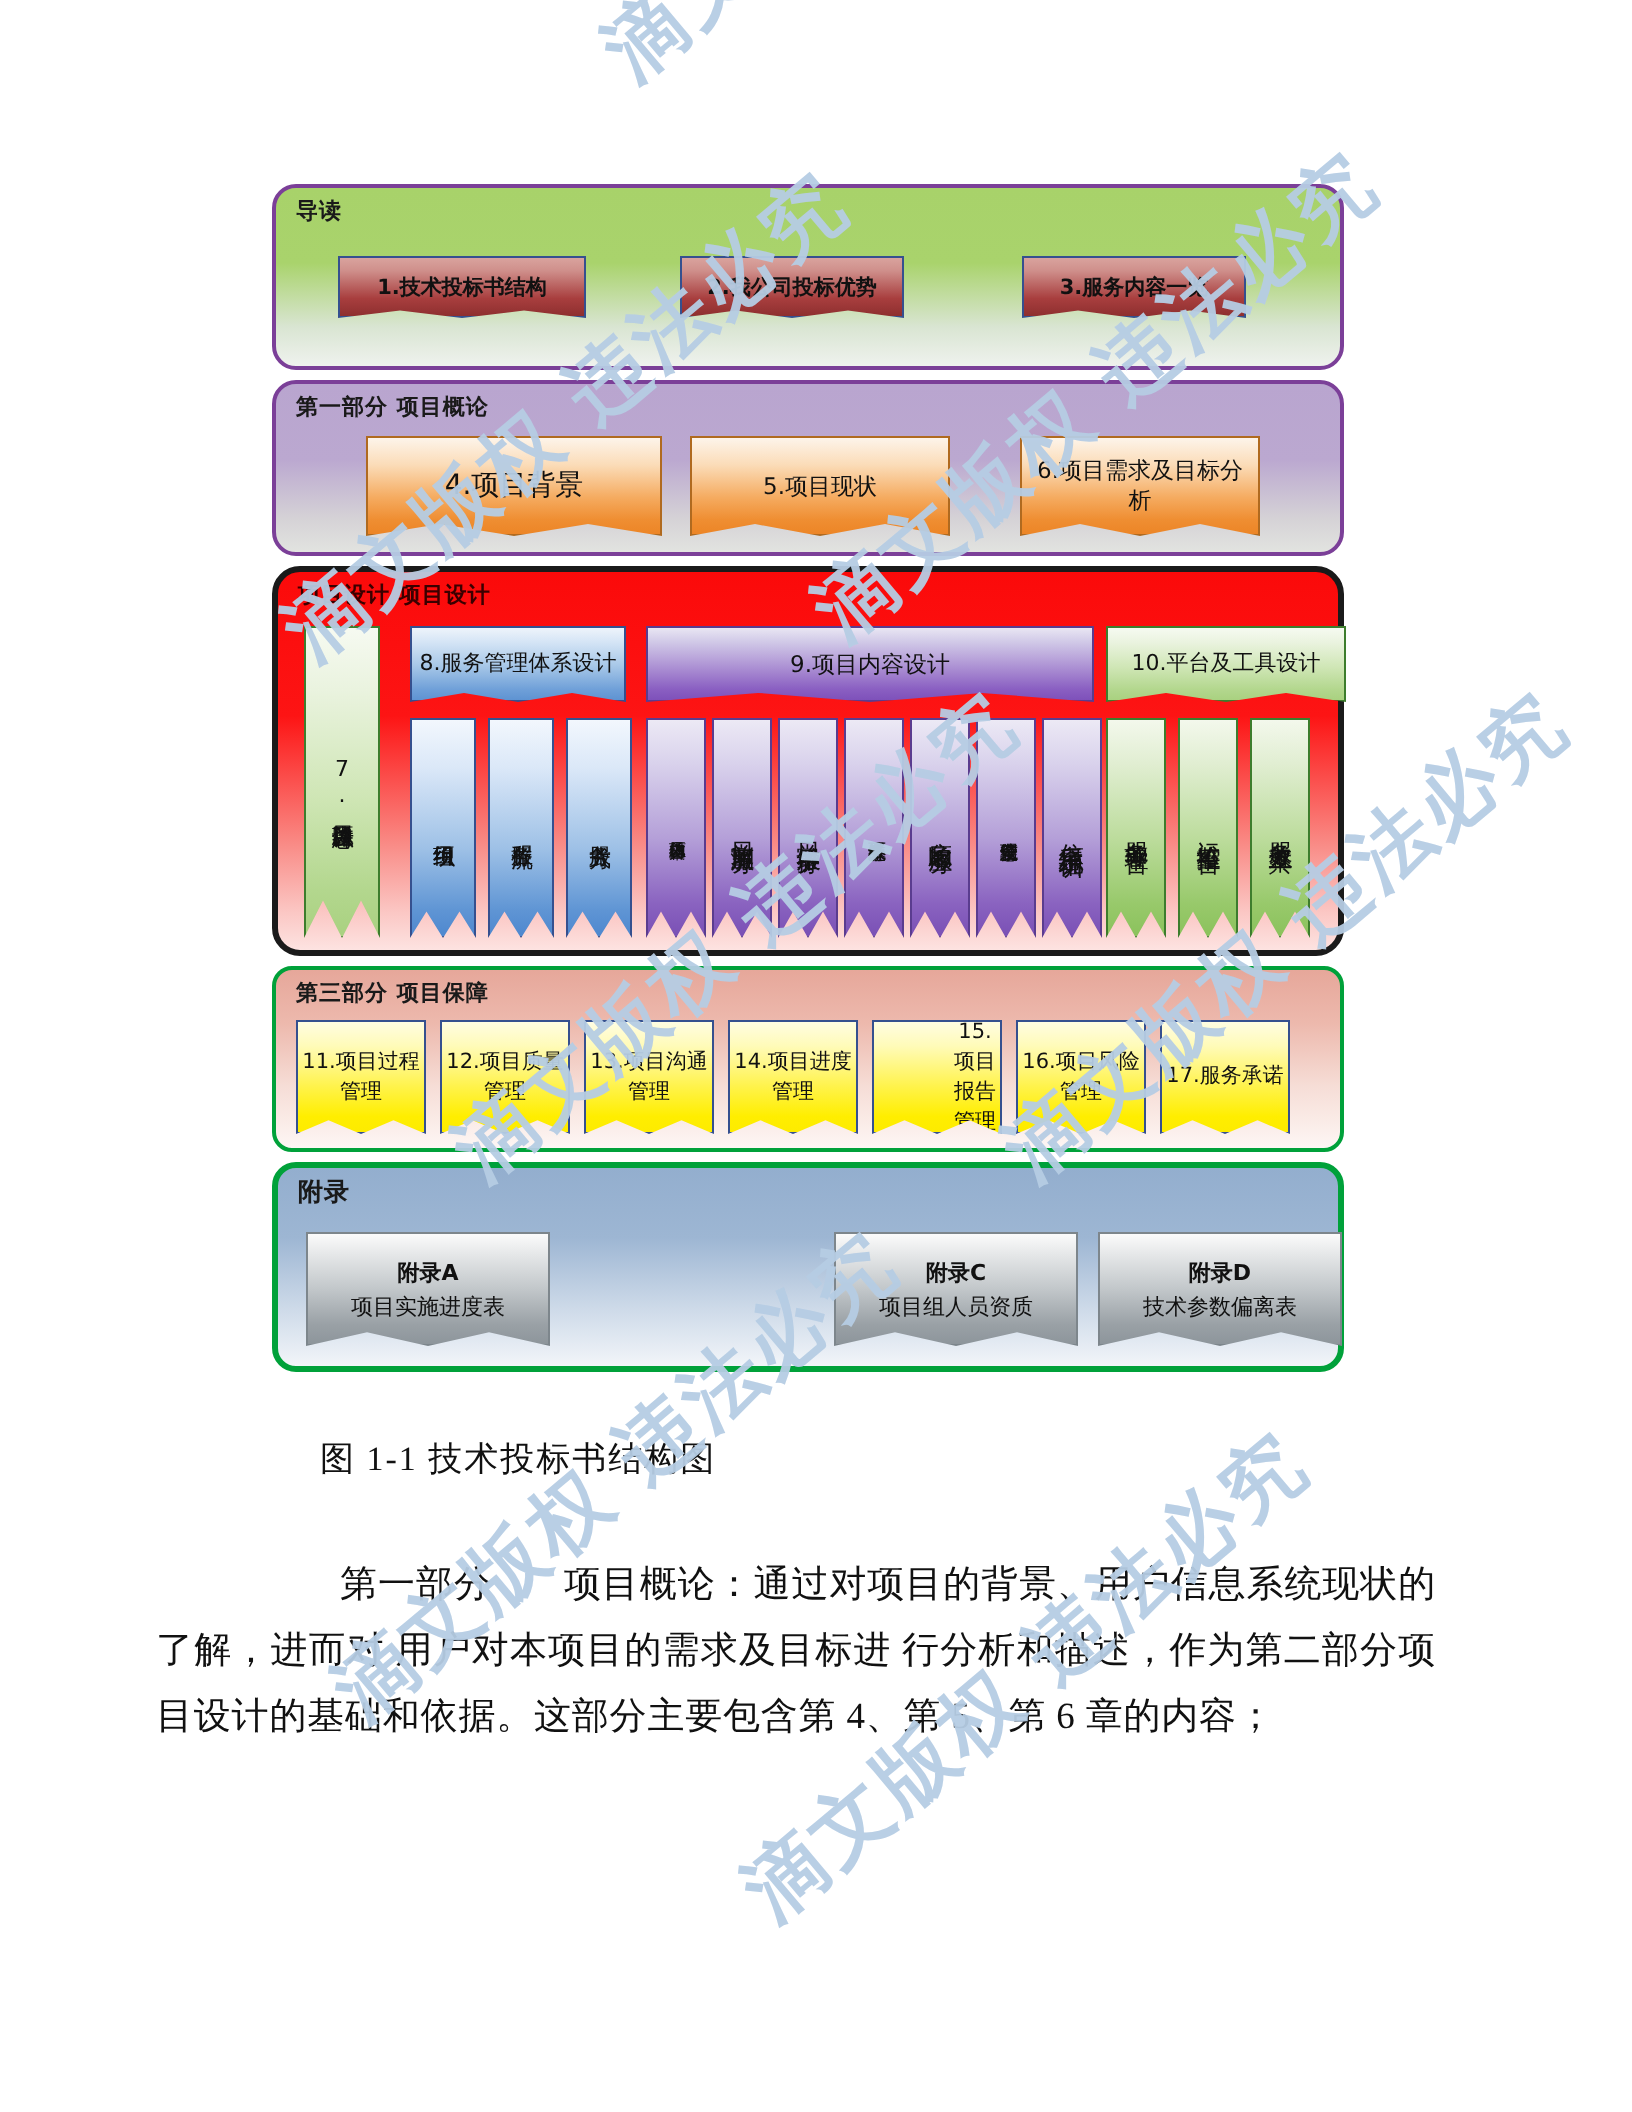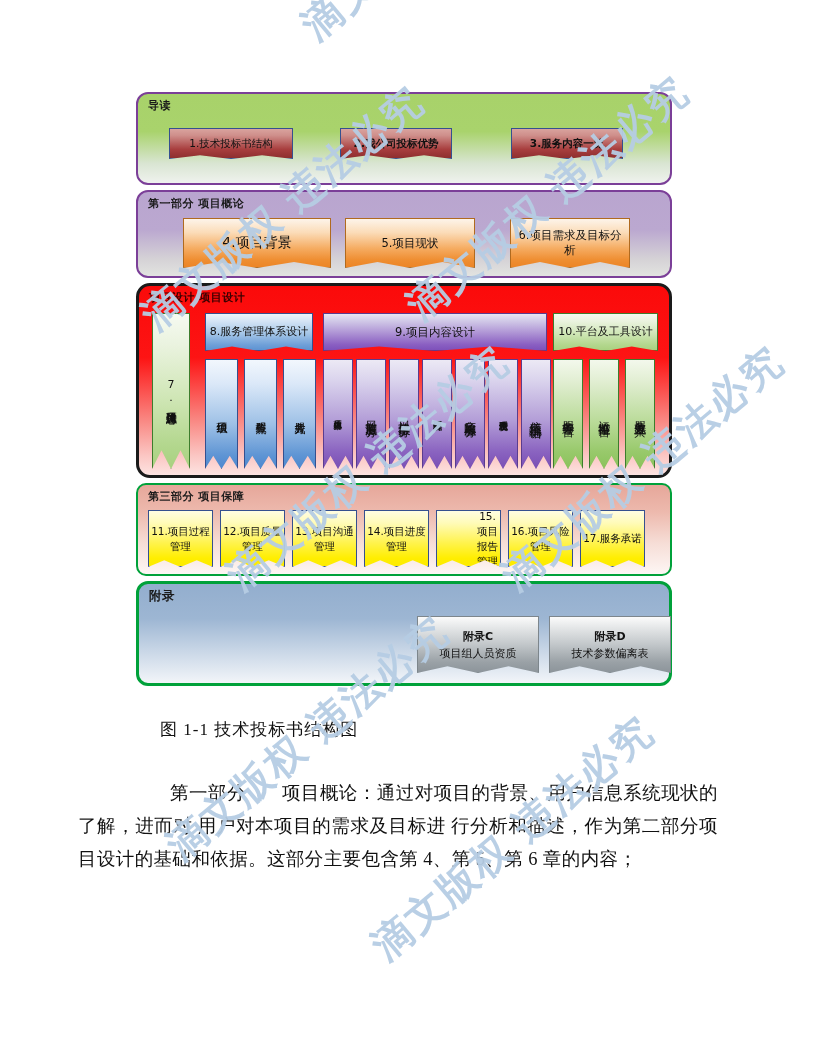--- a/index.html
+++ b/index.html
@@ -128,21 +128,21 @@
   <div class="wm" style="left:490px;top:560px;font-size:40px;">滴文版权 违法必究</div>
   <div class="wm" style="left:155px;top:830px;font-size:40px;">滴文版权 违法必究</div>
   <div class="wm" style="left:360px;top:930px;font-size:40px;">滴文版权 违法必究</div>
 </div>
 
 <div id="diagram">
 
   <div class="band band1">
     <div class="band-title">导读</div>
     <div class="row" style="left:0;top:34px;width:100%;">
-      <div class="ribbon f-maroon b-dk" style="position:absolute;left:31px;top:0;width:124px;height:31px;font-size:10.5px;font-weight:400;">
+      <div class="ribbon f-maroon b-dk" style="position:absolute;left:31px;top:0;width:124px;height:31px;font-size:10.5px;font-weight:700;">
         <span>1.技术投标书结构</span>
       </div>
       <div class="ribbon f-maroon b-dk" style="position:absolute;left:202px;top:0;width:112px;height:31px;font-size:10.5px;font-weight:700;">
         <span>2.我公司投标优势</span>
       </div>
       <div class="ribbon f-maroon b-dk" style="position:absolute;left:373px;top:0;width:112px;height:31px;font-size:10.5px;font-weight:700;">
         <span>3.服务内容一览</span>
       </div>
     </div>
   </div>
@@ -170,21 +170,21 @@
     </div>
 
     <div class="ribbon f-blue-hdr b-dk" style="position:absolute;left:66px;top:27px;width:108px;height:38px;font-size:11px;line-height:14px;">
       <span>8.服务管理体系设计</span>
     </div>
 
     <div class="ribbon f-purple-wide b-purple" style="position:absolute;left:184px;top:27px;width:224px;height:38px;font-size:11.5px;">
       <span>9.项目内容设计</span>
     </div>
 
-    <div class="ribbon f-green-lt b-green" style="position:absolute;left:414px;top:27px;width:105px;height:38px;font-size:11px;line-height:14px;">
+    <div class="ribbon f-green-lt b-green" style="position:absolute;left:414px;top:27px;width:120px;height:38px;font-size:11px;line-height:14px;">
       <span>10.平台及工具设计</span>
     </div>
 
     <div class="ribbon f-blue b-dk" style="position:absolute;left:66px;top:73px;width:33px;height:110px;font-size:11px;">
       <span class="vert-2col" style="height:34px;">项目组织</span>
     </div>
     <div class="ribbon f-blue b-dk" style="position:absolute;left:105px;top:73px;width:33px;height:110px;font-size:11px;">
       <span class="vert-2col" style="height:34px;">服务流程</span>
     </div>
     <div class="ribbon f-blue b-dk" style="position:absolute;left:144px;top:73px;width:33px;height:110px;font-size:11px;">
@@ -244,20 +244,24 @@
     <div class="ribbon f-yellow b-dk" style="position:absolute;left:370px;top:25px;width:65px;height:57px;font-size:10.5px;line-height:15px;">
       <span>16.项目风险管理</span>
     </div>
     <div class="ribbon f-yellow b-dk" style="position:absolute;left:442px;top:25px;width:65px;height:57px;font-size:10.5px;line-height:15px;justify-content:center;">
       <span>17.服务承诺</span>
     </div>
   </div>
 
   <div class="band band5">
     <div class="band-title" style="font-size:12.5px;">附录</div>
+    <div class="ribbon f-grey b-grey" style="position:absolute;left:14px;top:32px;width:122px;height:57px;font-size:11px;line-height:17px;flex-direction:column;">
+      <span style="font-weight:700;">附录A</span>
+      <span>项目实施进度表</span>
+    </div>
     <div class="ribbon f-grey b-grey" style="position:absolute;left:278px;top:32px;width:122px;height:57px;font-size:11px;line-height:17px;flex-direction:column;">
       <span style="font-weight:700;">附录C</span>
       <span>项目组人员资质</span>
     </div>
     <div class="ribbon f-grey b-grey" style="position:absolute;left:410px;top:32px;width:122px;height:57px;font-size:11px;line-height:17px;flex-direction:column;">
       <span style="font-weight:700;">附录D</span>
       <span>技术参数偏离表</span>
     </div>
   </div>
 </div>

